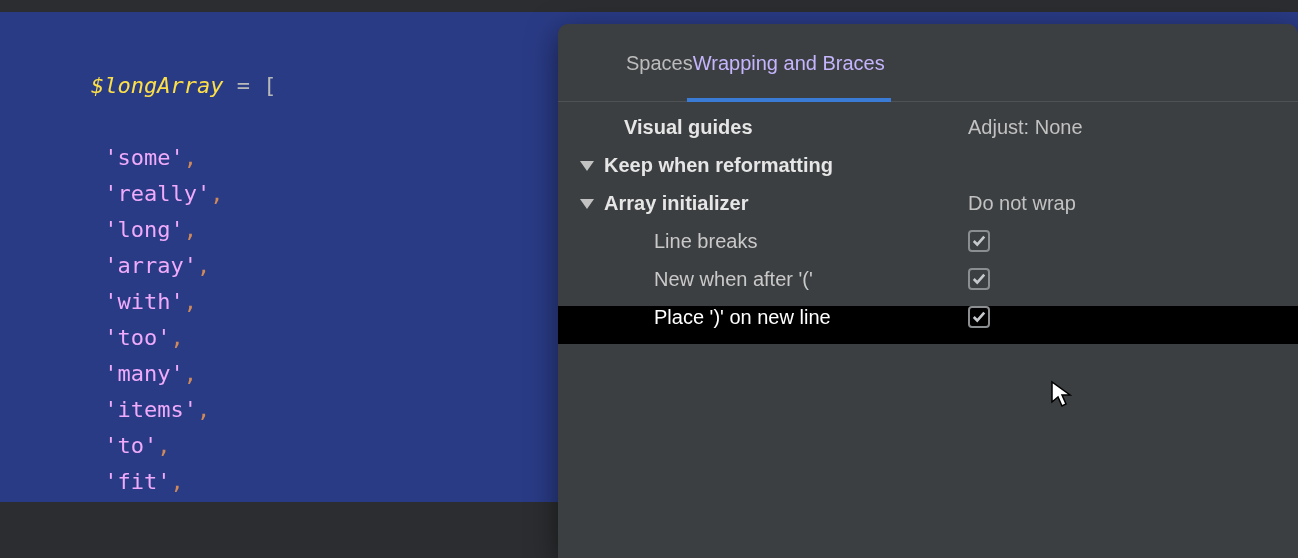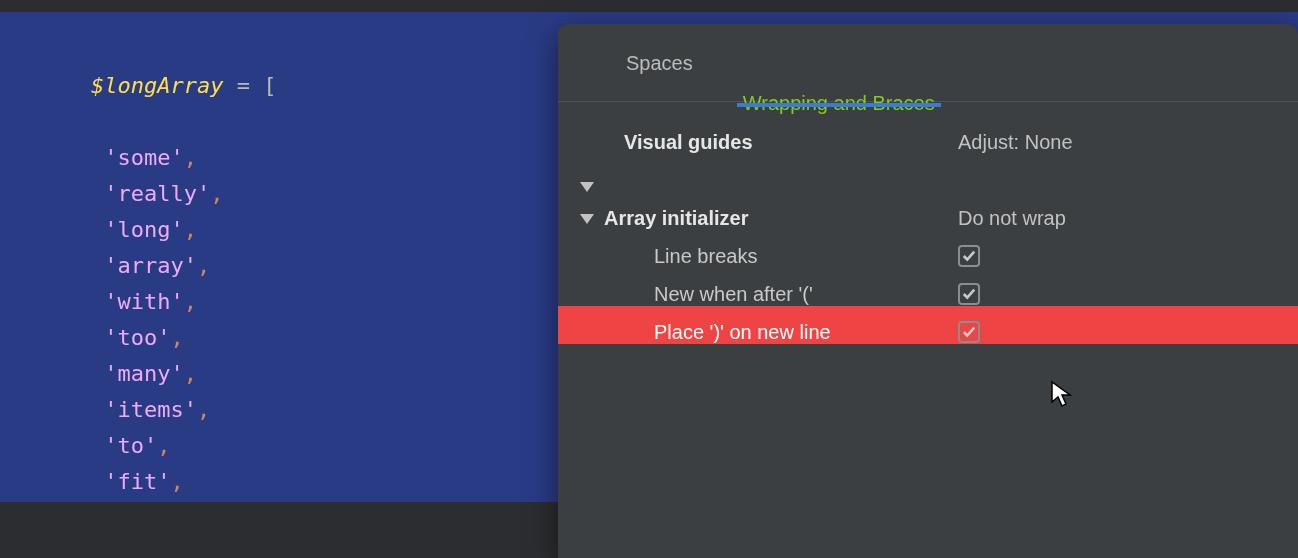--- a/index.html
+++ b/index.html
@@ -66,67 +66,67 @@
     position: absolute;
     left: 0; right: 0;
     text-align: center;
     color: #cfcfcf;
     font-size: 20px;
     pointer-events: none;
   }
 
   .tabs {
     display: flex;
-    gap: 50px;
     padding: 28px 0 0 68px;
     border-bottom: 1px solid #4e5255;
     height: 78px;
   }
   .tab {
     color: #bcbcbc;
     font-size: 20px;
     padding-bottom: 14px;
     cursor: pointer;
     position: relative;
   }
-  .tab.active { color: #84cc16; margin-top: 40px; }
+  .tab.active { color: #c4b5fd; }
   .tab.active::after {
     content: "";
     position: absolute;
     left: -6px; right: -6px; bottom: -1px;
     height: 4px;
     background: #3a7bd5;
   }
 
   .settings-body {
     padding: 14px 20px 0 20px;
     color: #c9c9c9;
     font-size: 20px;
   }
   .row {
     display: flex;
-    align-items: flex-end;
+    align-items: flex-start;
     min-height: 38px;
+    gap: 10px;
   }
   .label-col { flex: 0 0 370px; display: flex; align-items: center; }
   .value-col { flex: 1; padding-left: 10px; color: #c2c2c2; }
   .section-header { font-weight: 700; color: #e6e6e6; }
   .triangle {
     display: inline-block;
     width: 0; height: 0;
     border-left: 7px solid transparent;
     border-right: 7px solid transparent;
     border-top: 10px solid #c2c2c2;
     margin-right: 10px;
     margin-left: 2px;
   }
   .indent1 { padding-left: 46px; }
   .indent2 { padding-left: 76px; }
   .row.selected {
-    background: #ef4444;
+    background: #000000;
     color: #fff;
     margin: 0 -20px;
     padding: 0 20px;
   }
   .row.selected .label-col { color: #fff; }
 
   .checkbox {
     width: 22px; height: 22px;
     border: 2px solid #8b8e91;
     border-radius: 4px;
@@ -182,20 +182,21 @@
   <div class="settings-body" id="rows">
       <div class="row">
         <div class="label-col">
           <span class="section-header indent1">Visual guides</span>
         </div>
         <div class="value-col"><span>Adjust: None</span></div>
       </div>
       <div class="row">
         <div class="label-col">
           <span class="triangle"></span>
+          <span class="section-header">Keep when reformatting</span>
         </div>
         <div class="value-col"></div>
       </div>
       <div class="row">
         <div class="label-col">
           <span class="triangle"></span>
           <span class="section-header">Array initializer</span>
         </div>
         <div class="value-col"><span>Do not wrap</span></div>
       </div>

